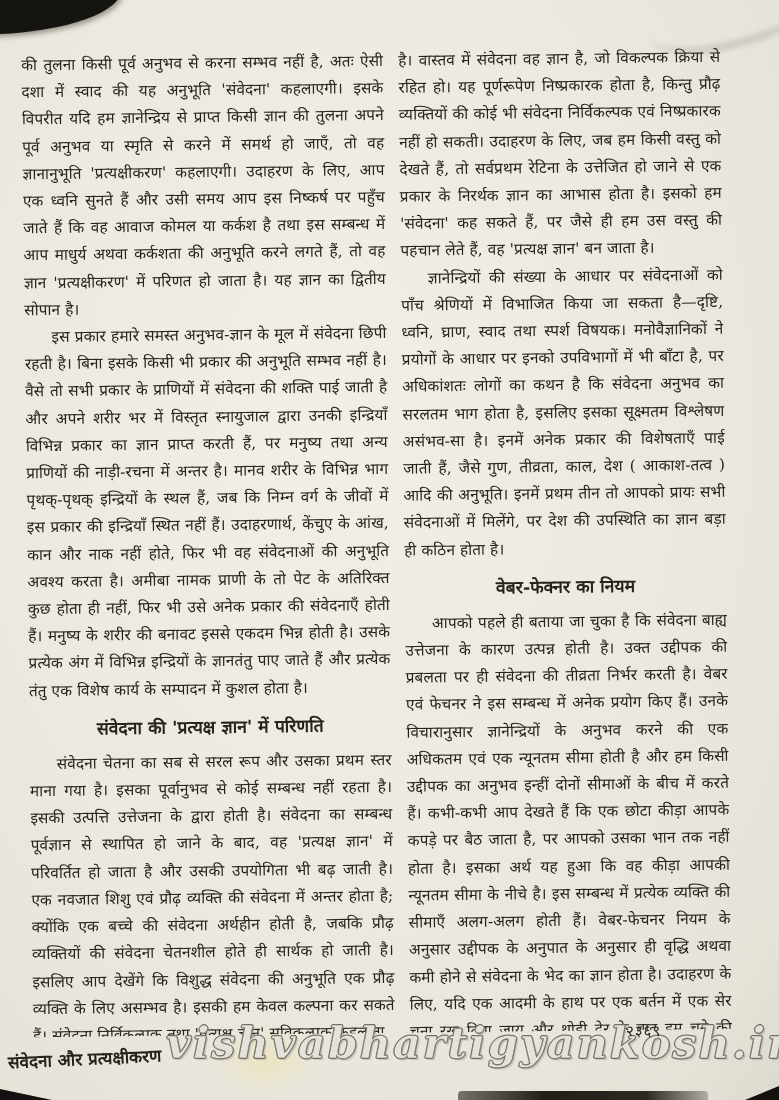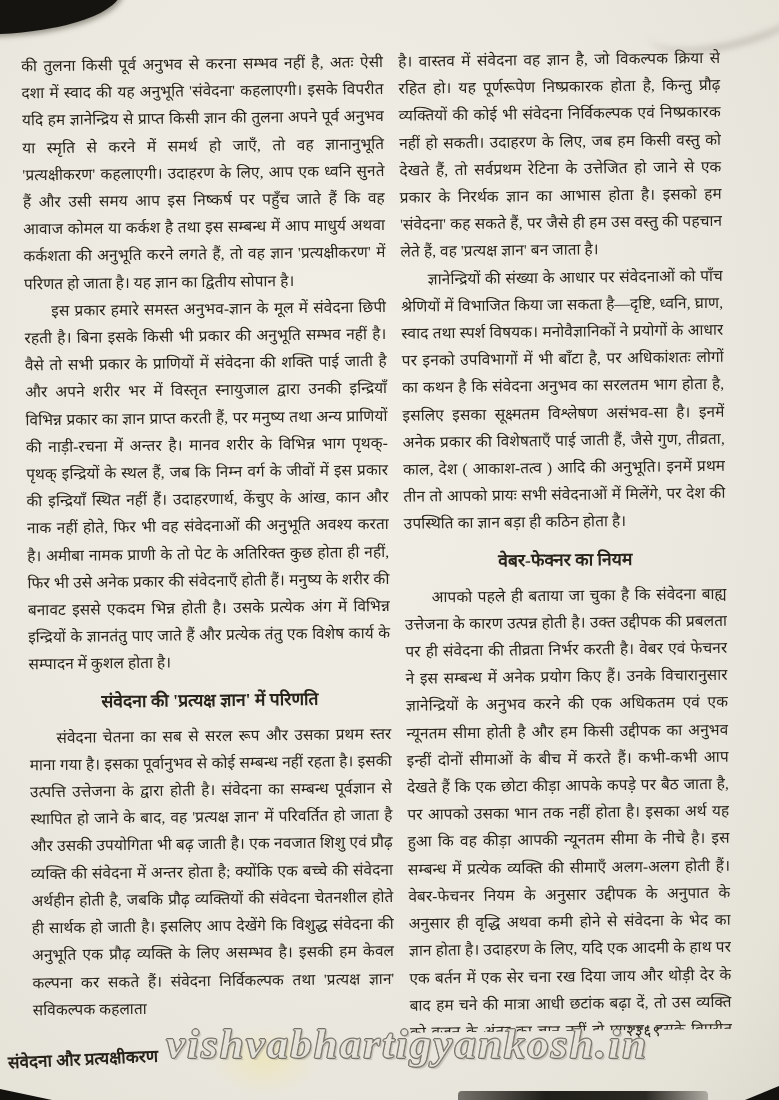--- a/index.html
+++ b/index.html
@@ -5,21 +5,20 @@
   html, body {
     margin: 0; padding: 0;
     width: 779px; height: 1100px;
     overflow: hidden;
     font-family: "DejaVu Serif", "Liberation Serif", serif;
   }
   .page {
     position: absolute; inset: 0;
     background:
       radial-gradient(ellipse at 42% 38%, #f2efe7 0%, #ece9e0 52%, #e5e2d8 88%, #dcd9cf 100%);
-    font-family: Liberation Serif, serif;
   }
   
   .corner-tl {
     position: absolute; top: -8px; left: -10px;
     width: 132px; height: 40px;
     background: #161410;
     border-bottom-right-radius: 95% 100%;
     transform: rotate(-2deg);
     box-shadow: 2px 3px 5px rgba(90,85,74,0.55);
   }

